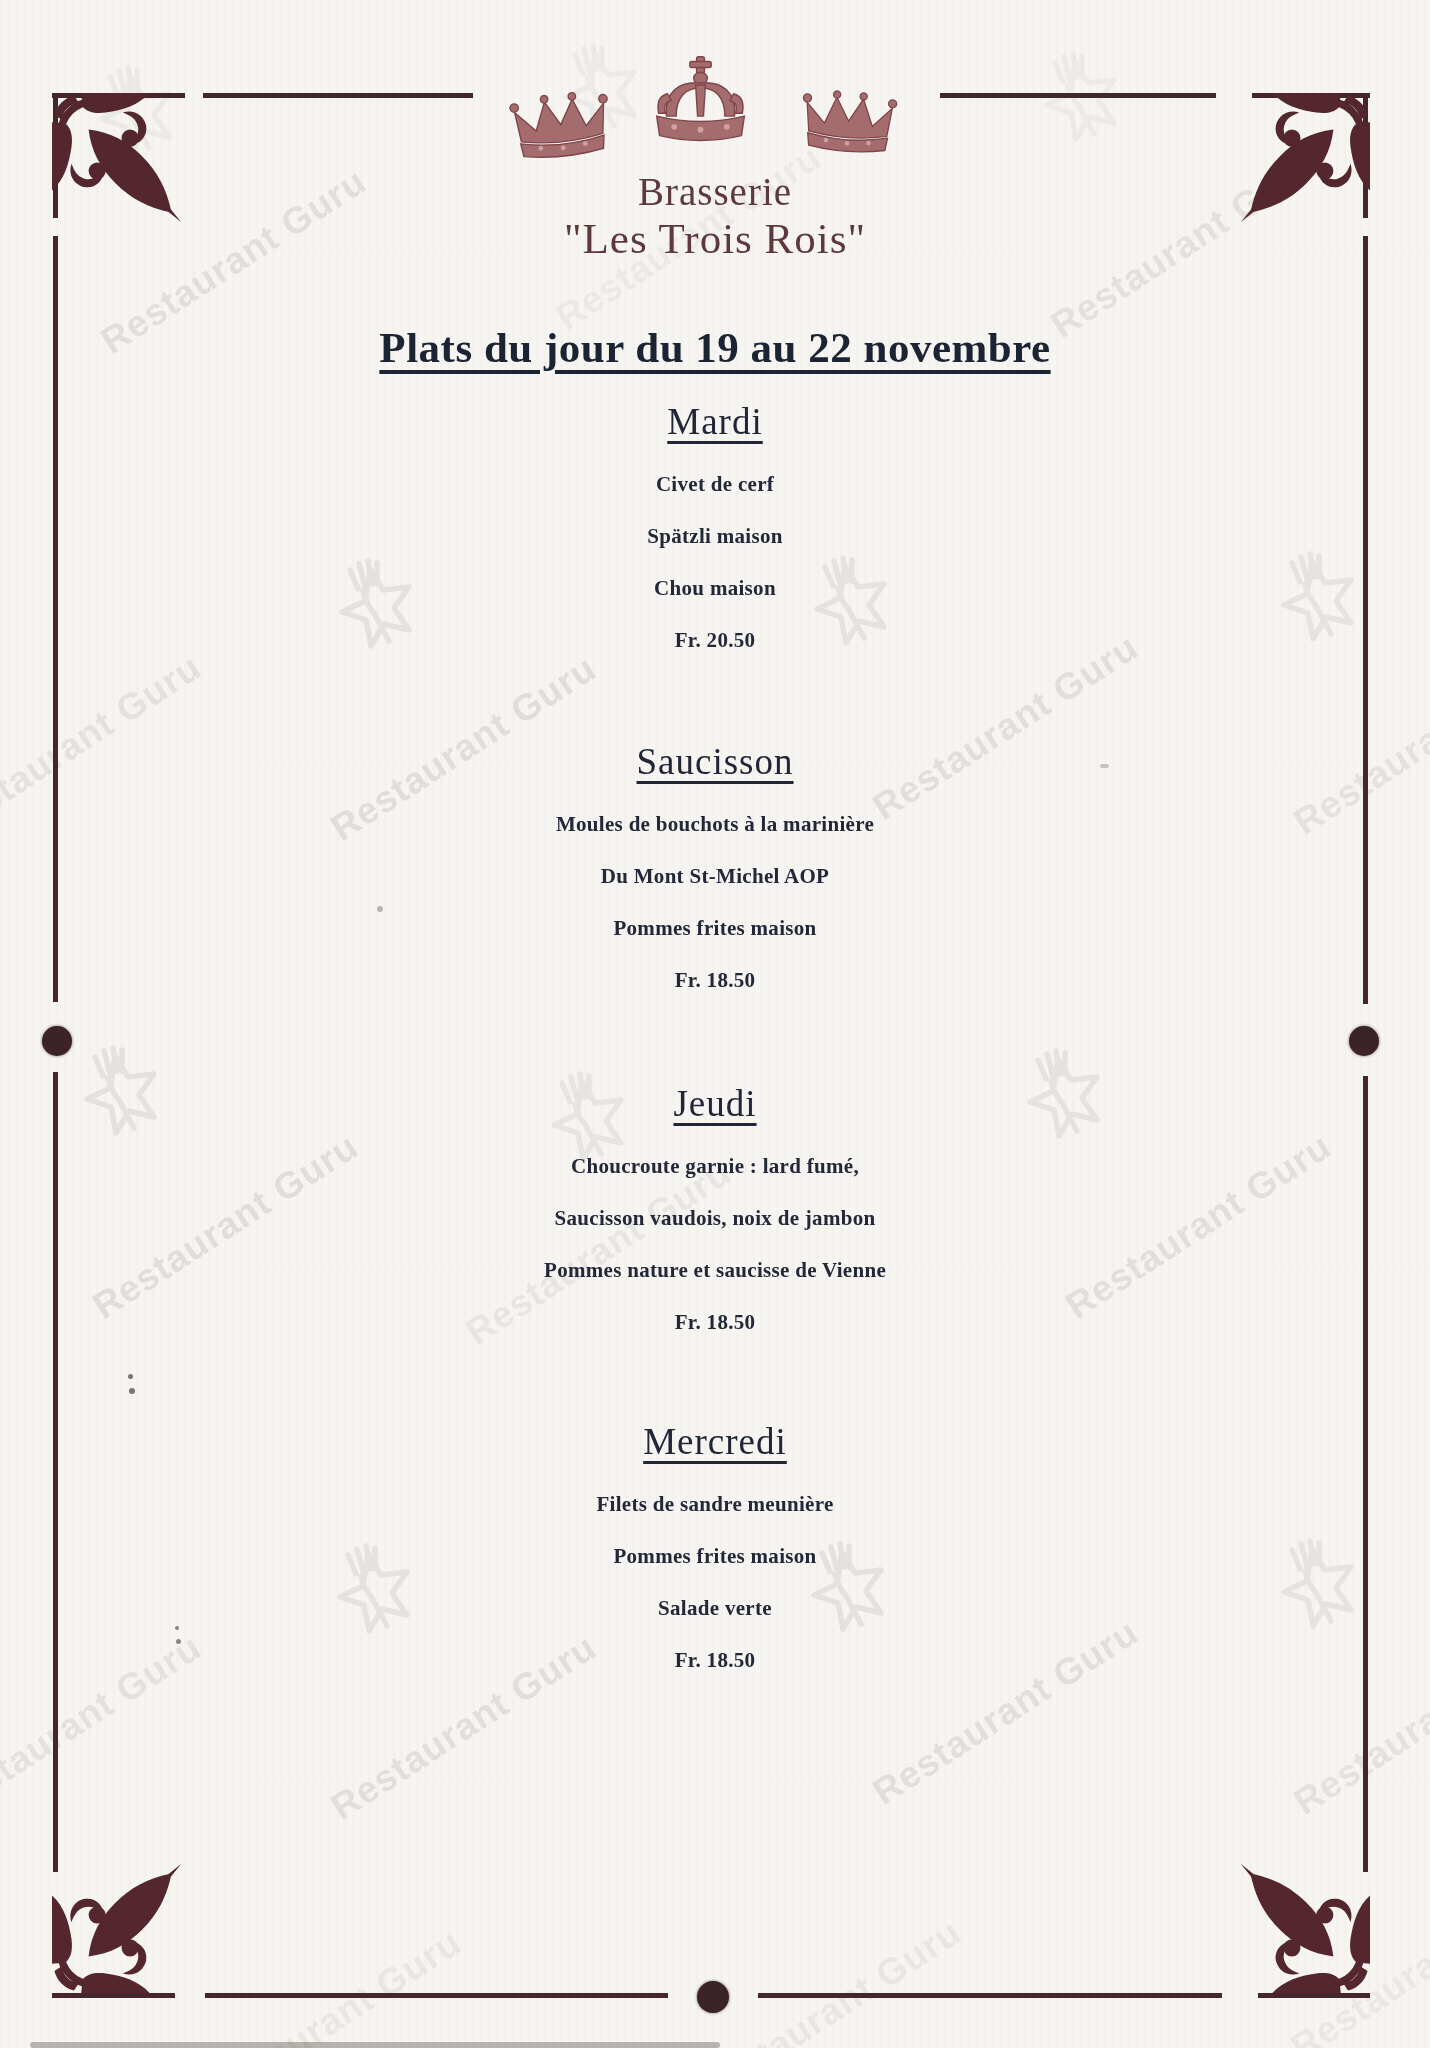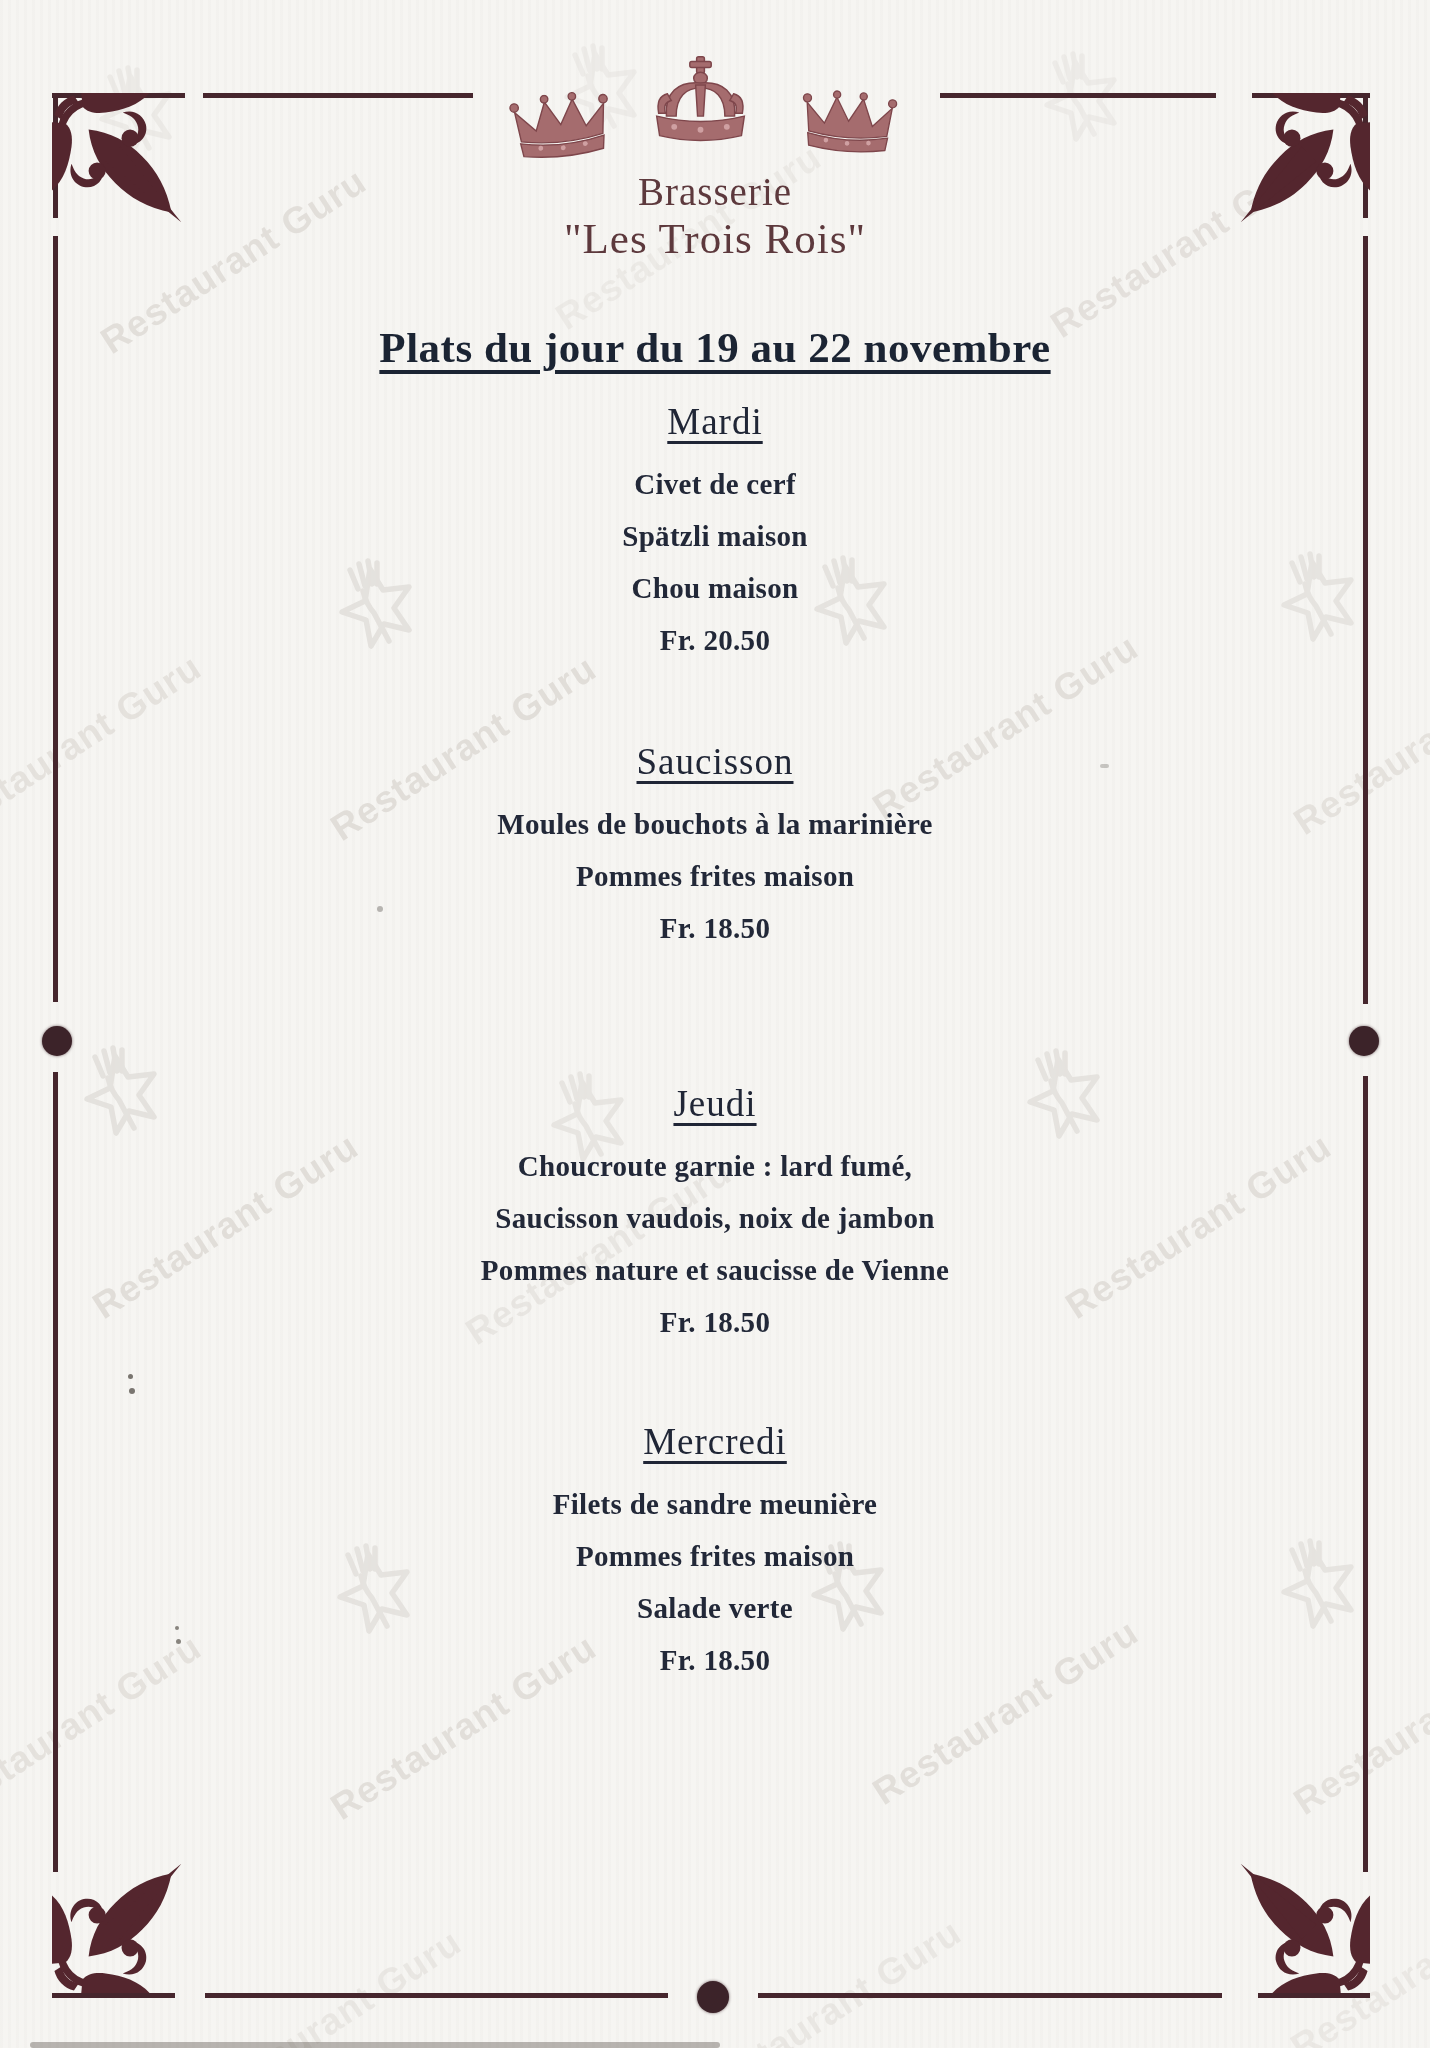--- a/index.html
+++ b/index.html
@@ -42,21 +42,21 @@
     letter-spacing:.5px;
   }
 
   
   .day-section{position:absolute;left:0;width:1430px;text-align:center;z-index:4;}
   .day-name{
     font-size:37px;line-height:48px;color:#202636;letter-spacing:1px;
     text-decoration:underline;text-decoration-thickness:2.5px;text-underline-offset:7px;
     margin-bottom:12px;
   }
-  .dish{font-size:29px;line-height:52px;font-weight:bold;color:#222838;letter-spacing:.3px;}
+  .dish{font-size:21px;line-height:52px;font-weight:bold;color:#222838;letter-spacing:.3px;}
 
   
   .speck{position:absolute;background:#5a554f;border-radius:50%;z-index:2;}
   .scan-edge{position:absolute;background:#6a645e;z-index:2;border-radius:3px;}
 </style>
 </head>
 <body>
 
 <div class="page">
 
@@ -220,20 +220,21 @@
     <div class="day-name">Mardi</div>
     <div class="dish">Civet de cerf</div>
     <div class="dish">Spätzli maison</div>
     <div class="dish">Chou maison</div>
     <div class="dish">Fr. 20.50</div>
   </section>
 
   <section class="day-section" style="top:738px">
     <div class="day-name">Saucisson</div>
     <div class="dish">Moules de bouchots à la marinière</div>
+    <div class="dish">Du Mont St-Michel AOP</div>
     <div class="dish">Pommes frites maison</div>
     <div class="dish">Fr. 18.50</div>
   </section>
 
   <section class="day-section" style="top:1080px">
     <div class="day-name">Jeudi</div>
     <div class="dish">Choucroute garnie : lard fumé,</div>
     <div class="dish">Saucisson vaudois, noix de jambon</div>
     <div class="dish">Pommes nature et saucisse de Vienne</div>
     <div class="dish">Fr. 18.50</div>

